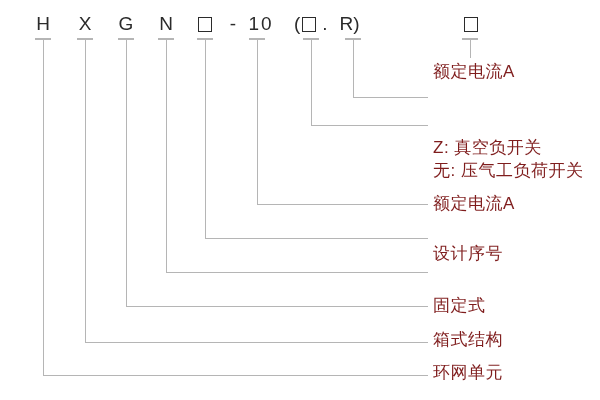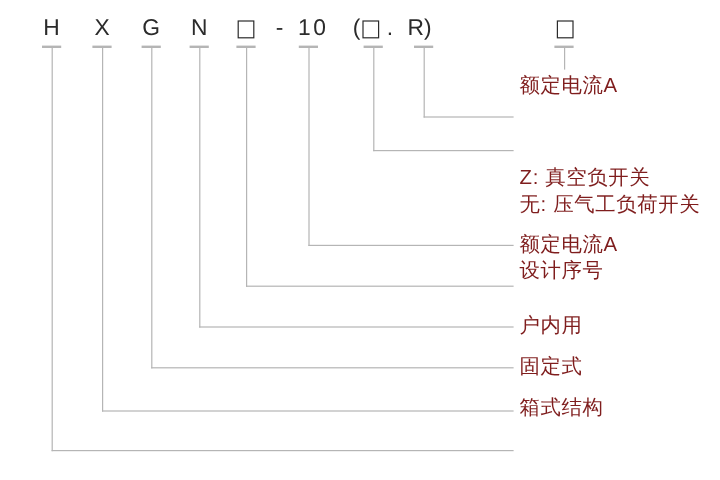--- a/index.html
+++ b/index.html
@@ -93,18 +93,18 @@
   <div class="vl" style="left:353px;height:58px"></div>
   <div class="hl" style="left:353px;top:97px;width:75px"></div>
 
   <div class="cap" style="left:462px"></div>
   <div class="vl" style="left:470px;height:18px"></div>
 
   <div class="label" style="top:62px">额定电流A</div>
   <div class="label" style="top:138px">Z: 真空负开关</div>
   <div class="label" style="top:161px">无: 压气工负荷开关</div>
   <div class="label" style="top:194px">额定电流A</div>
-  <div class="label" style="top:216px">设计序号</div>
-  <div class="label" style="top:262px">户内用</div>
+  <div class="label" style="top:244px">设计序号</div>
   <div class="label" style="top:330px">箱式结构</div>
   <div class="label" style="top:296px">固定式</div>
+  <div class="label" style="top:363px">环网单元</div>
 
 </div>
 
 </body></html>

